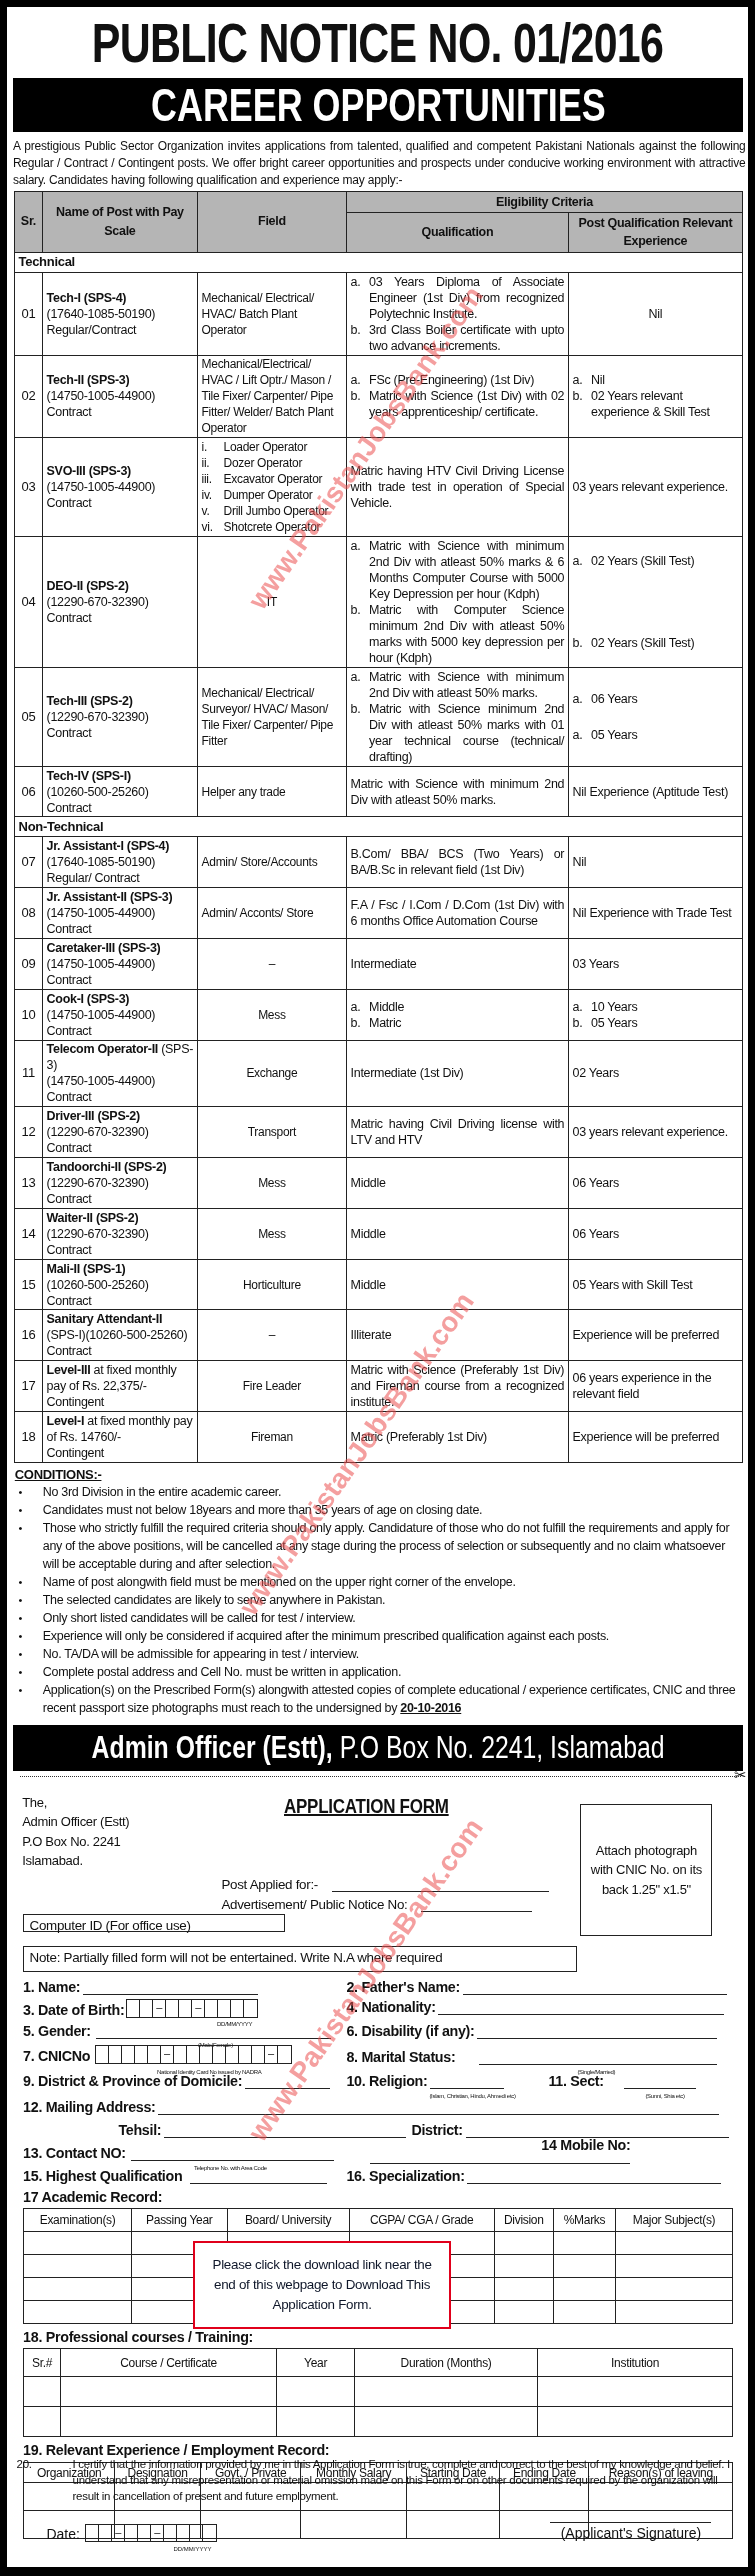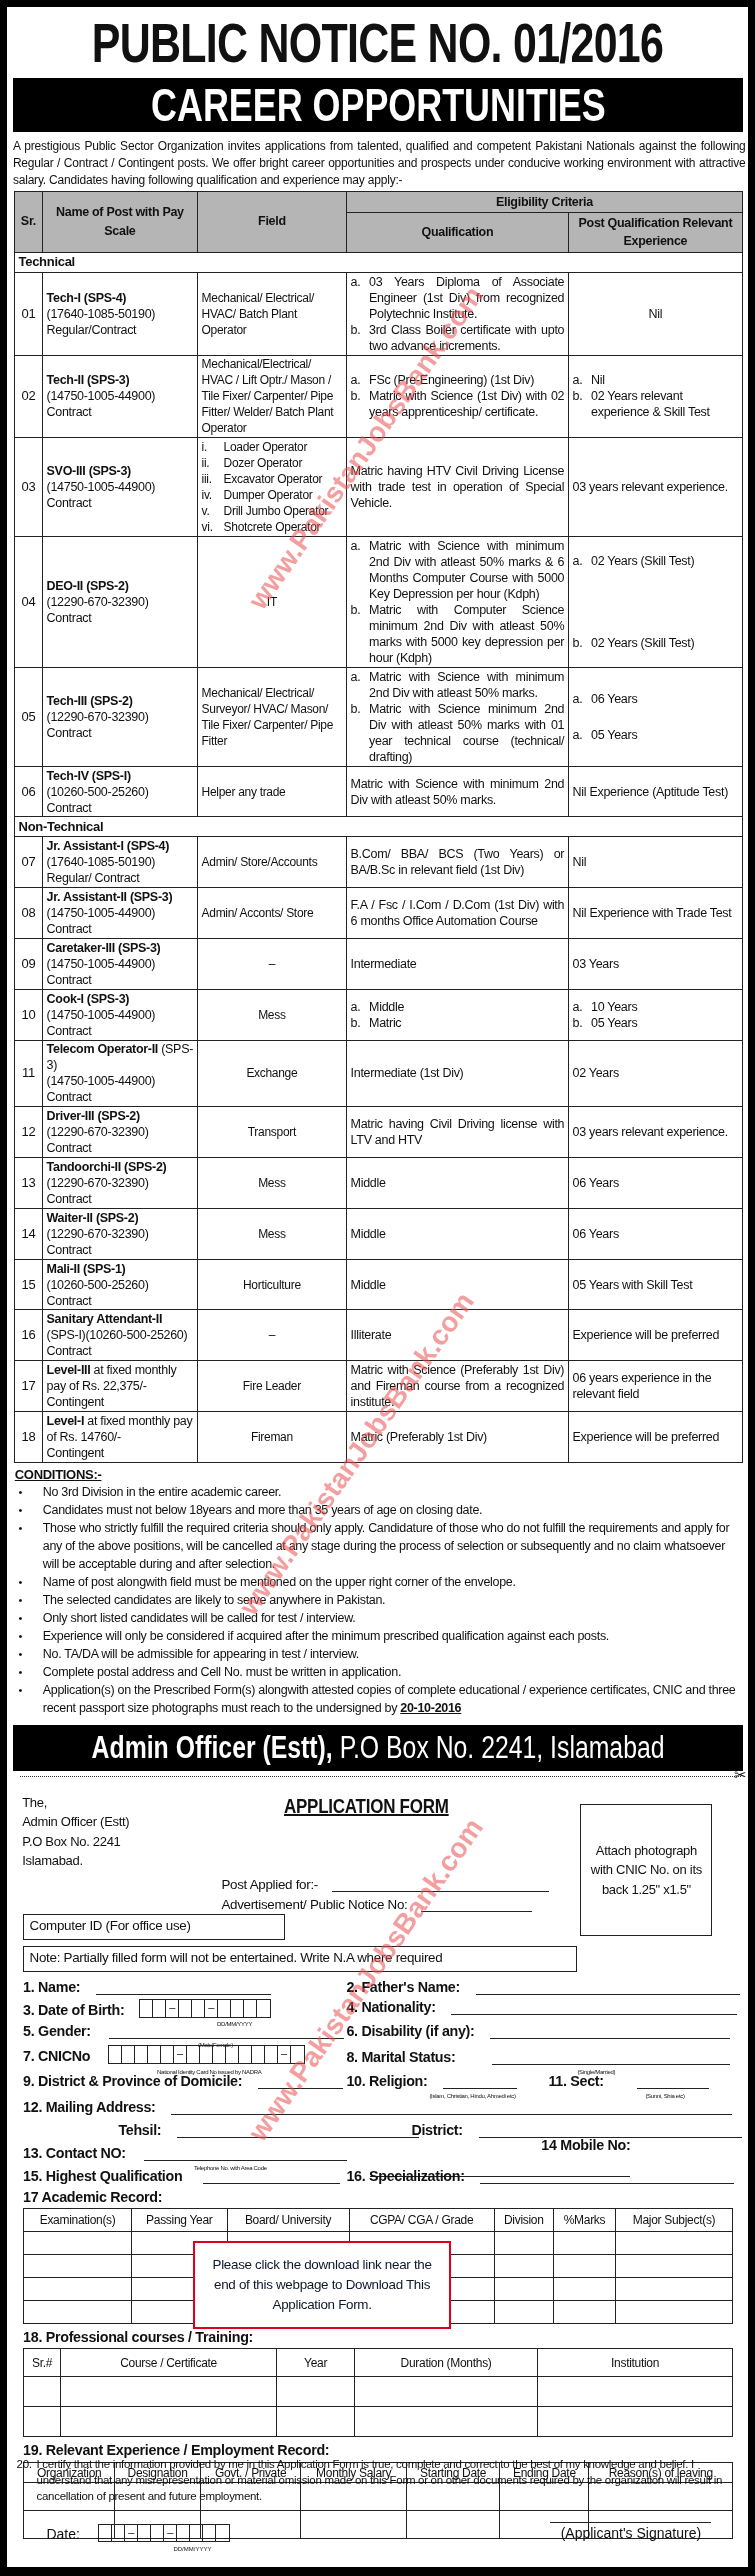--- a/index.html
+++ b/index.html
@@ -108,45 +108,45 @@
     transform: scaleX(0.85); transform-origin: left;
   }
   .photo-box {
     position: absolute; left: 573px; top: 18.5px; width: 132px; height: 132px;
     border: 1.8px solid #222; display: flex; align-items: center; justify-content: center;
     text-align: center; font-size: 13px; line-height: 19.4px; padding: 0 5.5px;
   }
   .post-line { position: absolute; left: 214px; font-size: 13.4px; display: flex; align-items: flex-end; gap: 10px; }
   .post-line .ul { border-bottom: 1.4px solid #222; height: 11px; margin-left: 3.7px; }
   .cid-box {
-    position: absolute; left: 15.7px; top: 129px; width: 262px; height: 26px;
+    position: absolute; left: 15.7px; top: 129px; width: 262px; height: 18px;
     border: 1.4px solid #222; padding: 2.8px 5.5px; font-size: 13.4px;
   }
   .note-box {
     position: absolute; left: 15.7px; top: 161px; width: 554px; height: 26px;
     border: 1.4px solid #222; padding: 2.8px 5.5px; font-size: 13.4px;
   }
-  .fr { position: absolute; display: flex; align-items: flex-end; font-weight: bold; font-size: 14.3px; white-space: nowrap; gap: 13px; }
+  .fr { position: absolute; display: flex; align-items: flex-end; font-weight: bold; font-size: 14.3px; white-space: nowrap; }
   .fr .ul { border-bottom: 1.4px solid #222; height: 11px; margin-left: 2.8px; }
   .fr .hint { position: absolute; font-weight: normal; font-size: 6px; top: 18.5px; white-space: nowrap; }
   .boxes { display: flex; border: 1.4px solid #222; height: 18.5px; margin-left: 1.8px; }
   .boxes span { width: 13px; border-right: 0.9px solid #222; font-weight: normal; font-size: 11px; text-align: center; line-height: 14.8px; }
   .boxes span:last-child { border-right: none; }
 
   .sec-h { position: absolute; font-weight: bold; font-size: 14.3px; left: 15.7px; }
   table.grid {
     position: absolute; border-collapse: collapse; font-size: 12px; letter-spacing: -0.3px;
   }
   table.grid th, table.grid td { border: 1.4px solid #222; text-align: center; font-weight: normal; padding: 0 1.8px; white-space: nowrap; }
   .dl-notice {
     position: absolute; left: 170px; top: 0; width: 258px;
     border: 2.8px solid #e0001b; background: #fff; color: #0f172a;
     text-align: center; font-size: 13.4px; line-height: 20px; padding: 12px 5.5px;
   }
-  .certify { position: absolute; left: 9.2px; top: 0; font-size: 11.5px; line-height: 15.7px; display: flex; letter-spacing: -0.3px; }
+  .certify { position: absolute; left: 9.2px; top: 0; font-size: 11.5px; line-height: 15.7px; display: flex; letter-spacing: -0.3px; gap: 36px; }
   .certify .n { width: 20px; flex: 0 0 20px; }
   .sig { position: absolute; text-align: center; font-size: 14px; }
   .watermark {
     position: absolute; color: rgba(235, 80, 80, 0.55); font-weight: bold; font-size: 29.5px;
     transform: rotate(-55deg); transform-origin: left top; white-space: nowrap; pointer-events: none;
   }
 </style>
 </head>
 <body>
 

